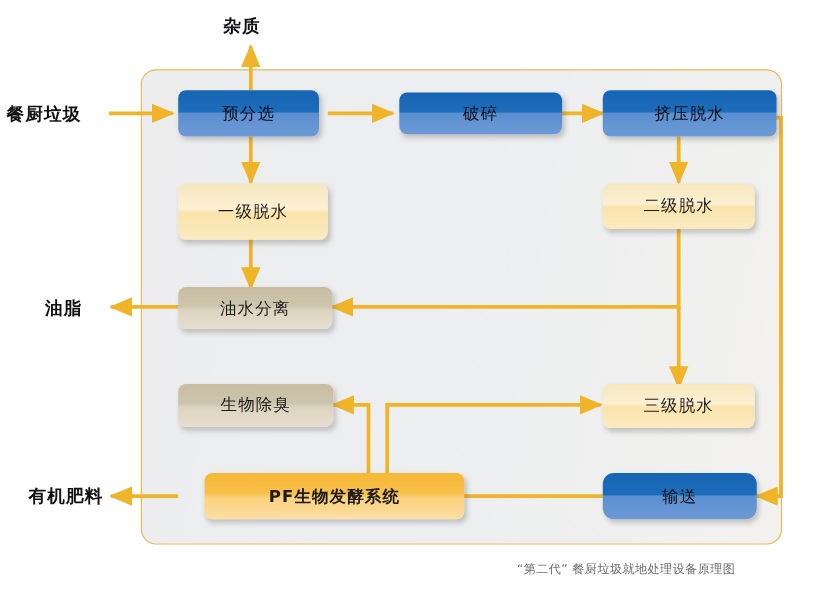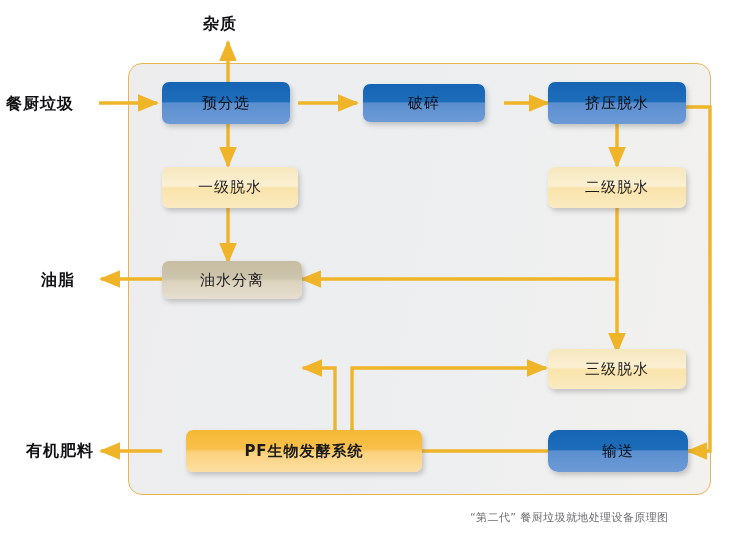--- a/index.html
+++ b/index.html
@@ -145,30 +145,31 @@
   <div class="io-label" style="left:6px; top:94px;">餐厨垃圾</div>
 
   <div class="io-label" style="left:203px; top:14px;">杂质</div>
 
   <div class="io-label" style="left:41px; top:270px;">油脂</div>
 
   <div class="io-label" style="left:6px; top:441px;margin-left:20px;">有机肥料</div>
 
   <div class="node blue" style="left:162px; top:82px; width:128px; height:42px;">预分选</div>
 
-  <div class="node blue" style="left:363px; top:84px; width:122px; height:38px;">破碎</div>
+  <div class="node blue" style="left:363px; top:84px; width:148px; height:38px;">破碎</div>
 
-  <div class="node blue" style="left:548px; top:82px; width:138px; height:42px;">挤压脱水</div>
+  <div class="node blue" style="left:548px; top:82px; width:158px; height:42px;">挤压脱水</div>
 
-  <div class="node cream" style="left:162px; top:167px; width:136px; height:41px;">一级脱水</div>
+  <div class="node cream" style="left:162px; top:167px; width:136px; height:51px;">一级脱水</div>
 
   <div class="node cream" style="left:548px; top:167px; width:138px; height:41px;">二级脱水</div>
 
   <div class="node taupe" style="left:162px; top:261px; width:140px; height:38px;">油水分离</div>
 
+  <div class="node taupe" style="left:162px; top:349px; width:141px; height:39px;">生物除臭</div>
 
   <div class="node cream" style="left:548px; top:349px; width:138px; height:40px;">三级脱水</div>
 
   <div class="node amber" style="left:162px; top:430px; width:236px; height:42px;">PF生物发酵系统</div>
 
   <div class="node blue" style="left:548px; top:430px; width:140px; height:42px;border-radius:10px;">输送</div>
 
   <div class="caption">“第二代” 餐厨垃圾就地处理设备原理图</div>
 
 </div>

